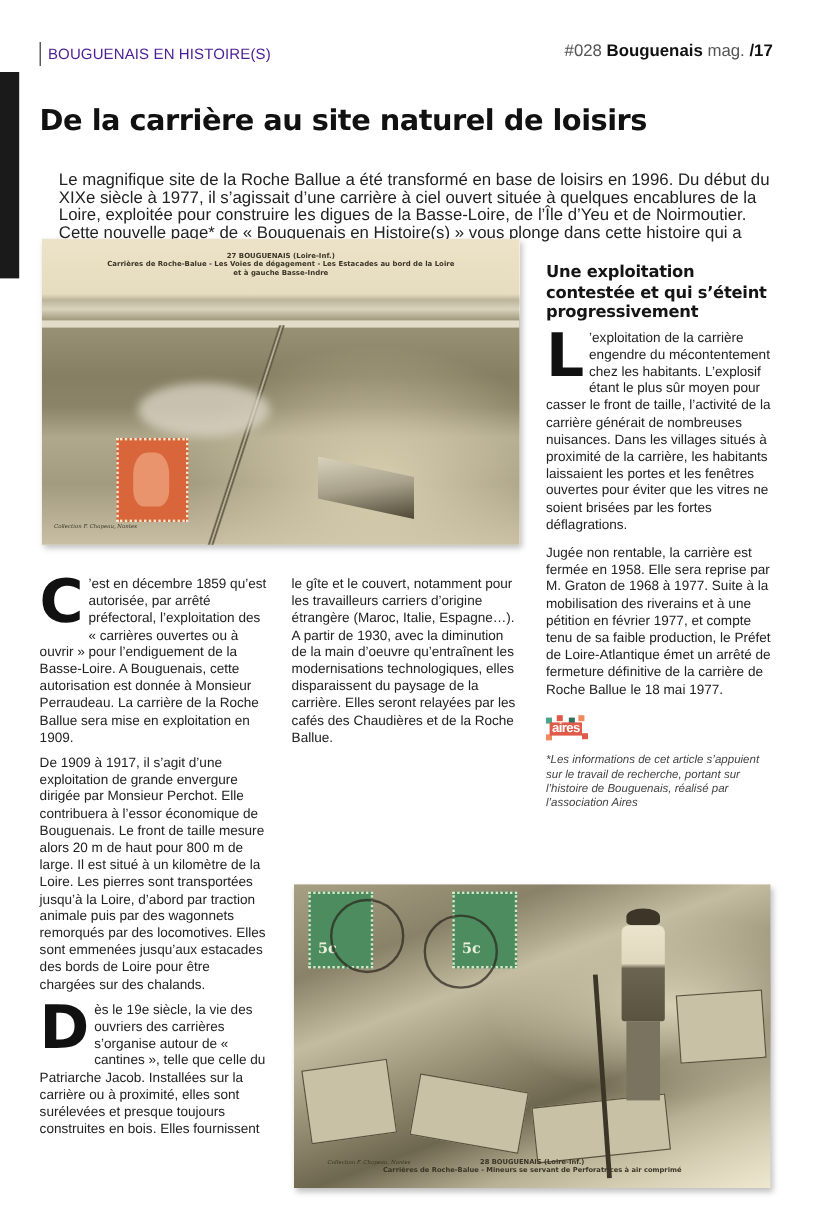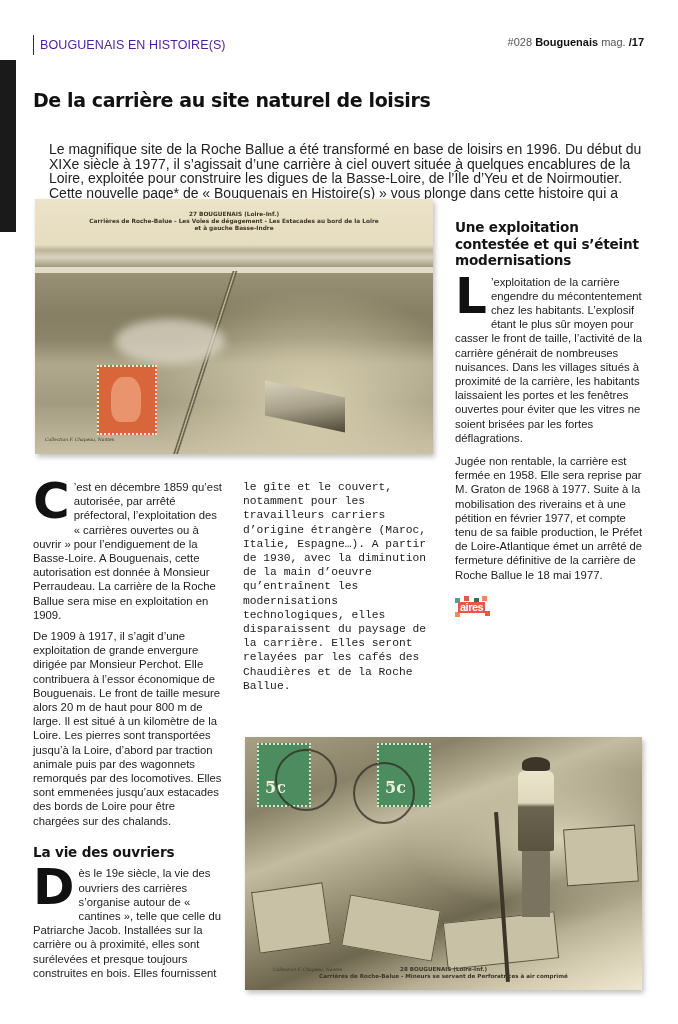--- a/index.html
+++ b/index.html
@@ -8,25 +8,25 @@
     background: #ffffff; position: relative;
     font-family: "Liberation Sans", "DejaVu Sans", sans-serif;
     color: #222222;
   }
   .side-bar { position: absolute; left: 0; top: 60px; width: 16px; height: 172px; background: #1a1a1a; }
   .rubric {
     position: absolute; left: 33px; top: 35px; height: 20px;
     border-left: 1.5px solid #333; padding-left: 6px;
     font-size: 12.5px; line-height: 20px; color: #4c1d95; letter-spacing: 0.1px;
   }
-  .folio { position: absolute; right: 34px; top: 35px; font-size: 11px; color: #555; line-height: 14px; }
+  .folio { position: absolute; right: 34px; top: 35px; font-size: 14px; color: #555; line-height: 14px; }
   .folio b { color: #111; font-weight: bold; }
   h1.title {
     position: absolute; left: 33px; top: 80px; margin: 0;
-    font-size: 19px; font-weight: bold; letter-spacing: -0.4px; color: #111;
+    font-size: 24px; font-weight: bold; letter-spacing: -0.4px; color: #111;
     font-family: "DejaVu Sans", sans-serif; line-height: 40px;
   }
   .intro {
     position: absolute; left: 33px; top: 126px; width: 610px; margin: 16px;
     font-size: 14px; line-height: 14.7px; color: #222;
   }
   .photo {
     position: absolute; overflow: hidden;
     box-shadow: 2px 3px 5px rgba(0,0,0,0.25);
   }
@@ -57,37 +57,37 @@
       radial-gradient(ellipse at 80% 40%, #d8d0b5 0%, transparent 35%),
       linear-gradient(160deg, #a8a084 0%, #8a8268 20%, #c4bca0 35%, #9a9277 50%, #6e674f 65%, #b8b094 78%, #d5cdb2 88%, #efe8d0 100%);
   }
   .photo2 .rock { position: absolute; background: #c9c1a6; border: 1px solid #5a533f; }
   .photo2 .worker { position: absolute; left: 265px; top: 20px; width: 55px; height: 160px; }
   .photo2 .worker .hat { position: absolute; left: 12px; top: 0; width: 28px; height: 14px; border-radius: 50% 50% 20% 20%; background: #3d3628; }
   .photo2 .worker .body { position: absolute; left: 8px; top: 14px; width: 36px; height: 80px; background: linear-gradient(180deg, #ebe4cc 0%, #e0d8bd 40%, #6b6450 45%, #5a533f 100%); border-radius: 6px 6px 2px 2px; }
   .photo2 .worker .legs { position: absolute; left: 12px; top: 94px; width: 28px; height: 66px; background: #7a7360; }
   .photo2 .hose { position: absolute; left: 255px; top: 75px; width: 4px; height: 170px; background: #3d3628; transform: rotate(-4deg); }
   .photo2 .stamp-g { position: absolute; top: 6px; width: 50px; height: 60px; background: #4d8c5f; border: 2px dotted #d8e5c8; }
-  .photo2 .stamp-g span { position: absolute; left: 6px; bottom: 8px; color: #e9f0d8; font-family: "DejaVu Serif", serif; font-size: 16px; font-weight: bold; }
+  .photo2 .stamp-g span { position: absolute; left: 6px; bottom: 8px; color: #e9f0d8; font-family: "DejaVu Serif", serif; font-size: 12px; font-weight: bold; }
   .photo2 .postmark { position: absolute; width: 58px; height: 58px; border-radius: 50%; border: 2px solid rgba(40,35,28,0.7); }
   .photo2 .pc-caption { bottom: 10px; font-size: 5.6px; }
   .photo2 .pc-credit { left: 28px; bottom: 18px; }
 
   .col { position: absolute; font-size: 11.3px; line-height: 14.2px; color: #222; }
   .col p { margin: 0 0 7px 0; }
   .col h2 {
     margin: 0 0 6px 0; font-family: "DejaVu Sans", sans-serif; font-weight: bold;
     font-size: 13.6px; line-height: 16.5px; color: #151515; letter-spacing: -0.2px;
   }
   .dropcap {
     float: left; font-family: "DejaVu Sans", sans-serif; font-weight: bold; color: #111;
     font-size: 50px; line-height: 40px; margin: 1px 4px 0 0; height: 42px;
   }
   .col1 { left: 33px; top: 480px; width: 190px; }
-  .col2 { left: 243px; top: 480px; width: 192px; font-family: Liberation Mono, monospace; }
+  .col2 { left: 243px; top: 480px; width: 192px; }
   .col3 { left: 455px; top: 218px; width: 190px; }
   .col3 .h2-block { margin-top: 1px; }
   .aires-logo {
     position: relative; width: 36px; height: 22px; margin: 14px 0 10px 0;
   }
   .aires-logo .sq { position: absolute; width: 5px; height: 5px; }
   .aires-logo .txt {
     position: absolute; left: 3px; top: 6px; font-size: 11px; font-weight: bold;
     color: #fff; background: #e05a4a; padding: 0 2px; line-height: 11px; letter-spacing: -0.5px;
   }
@@ -119,41 +119,41 @@
   <div class="rail"></div>
   <div class="smoke"></div>
   <div class="shed"></div>
   <div class="stamp"></div>
   <div class="pc-credit">Collection F. Chapeau, Nantes</div>
 </div>
 
 <div class="col col1">
   <p><span class="dropcap">C</span><span>’est en décembre 1859 qu’est autorisée, par arrêté préfectoral, l’exploitation des « carrières ouvertes ou à ouvrir » pour l’endiguement de la Basse-Loire. A Bouguenais, cette autorisation est donnée à Monsieur Perraudeau. La carrière de la Roche Ballue sera mise en exploitation en 1909.</span></p>
   <p>De 1909 à 1917, il s’agit d’une exploitation de grande envergure dirigée par Monsieur Perchot. Elle contribuera à l’essor économique de Bouguenais. Le front de taille mesure alors 20 m de haut pour 800 m de large. Il est situé à un kilomètre de la Loire. Les pierres sont transportées jusqu’à la Loire, d’abord par traction animale puis par des wagonnets remorqués par des locomotives. Elles sont emmenées jusqu’aux estacades des bords de Loire pour être chargées sur des chalands.</p>
-  <h2 style="margin-top:16px">La vie des ouvriers</h2>
   <p><span class="dropcap">D</span><span>ès le 19e siècle, la vie des ouvriers des carrières s’organise autour de « cantines », telle que celle du Patriarche Jacob. Installées sur la carrière ou à proximité, elles sont surélevées et presque toujours construites en bois. Elles fournissent</span></p>
 </div>
 
 <div class="col col2">
   <p>le gîte et le couvert, notamment pour les travailleurs carriers d’origine étrangère (Maroc, Italie, Espagne…). A partir de 1930, avec la diminution de la main d’oeuvre qu’entraînent les modernisations technologiques, elles disparaissent du paysage de la carrière. Elles seront relayées par les cafés des Chaudières et de la Roche Ballue.</p>
 </div>
 
 <div class="col col3">
-  <h2 class="h2-block">Une exploitation contestée et qui s’éteint modernisations</h2>
+  <h2 class="h2-block">Une exploitation contestée et qui s’éteint progressivement</h2>
   <p><span class="dropcap">L</span><span>’exploitation de la carrière engendre du mécontentement chez les habitants. L’explosif étant le plus sûr moyen pour casser le front de taille, l’activité de la carrière générait de nombreuses nuisances. Dans les villages situés à proximité de la carrière, les habitants laissaient les portes et les fenêtres ouvertes pour éviter que les vitres ne soient brisées par les fortes déflagrations.</span></p>
   <p style="margin-top:9px">Jugée non rentable, la carrière est fermée en 1958. Elle sera reprise par M. Graton de 1968 à 1977. Suite à la mobilisation des riverains et à une pétition en février 1977, et compte tenu de sa faible production, le Préfet de Loire-Atlantique émet un arrêté de fermeture définitive de la carrière de Roche Ballue le 18 mai 1977.</p>
   <div class="aires-logo">
     <span class="sq" style="left:0;top:2px;background:#4aa58a"></span>
     <span class="sq" style="left:9px;top:0;background:#e05a4a"></span>
     <span class="sq" style="left:19px;top:2px;background:#2e6f5e"></span>
     <span class="sq" style="left:27px;top:0;background:#f08a5d"></span>
     <span class="sq" style="left:30px;top:15px;background:#e05a4a"></span>
     <span class="sq" style="left:0;top:16px;background:#f08a5d"></span>
     <span class="txt">aires</span>
   </div>
+  <p class="footnote">*Les informations de cet article s’appuient sur le travail de recherche, portant sur l’histoire de Bouguenais, réalisé par l’association Aires</p>
 </div>
 
 <div class="photo photo2">
   <div class="rock" style="left:10px;top:150px;width:70px;height:60px;transform:rotate(-8deg)"></div>
   <div class="rock" style="left:100px;top:165px;width:90px;height:50px;transform:rotate(10deg)"></div>
   <div class="rock" style="left:320px;top:90px;width:70px;height:55px;transform:rotate(-4deg)"></div>
   <div class="rock" style="left:200px;top:180px;width:110px;height:45px;transform:rotate(-6deg)"></div>
   <div class="hose"></div>
   <div class="worker">
     <div class="hat"></div>

